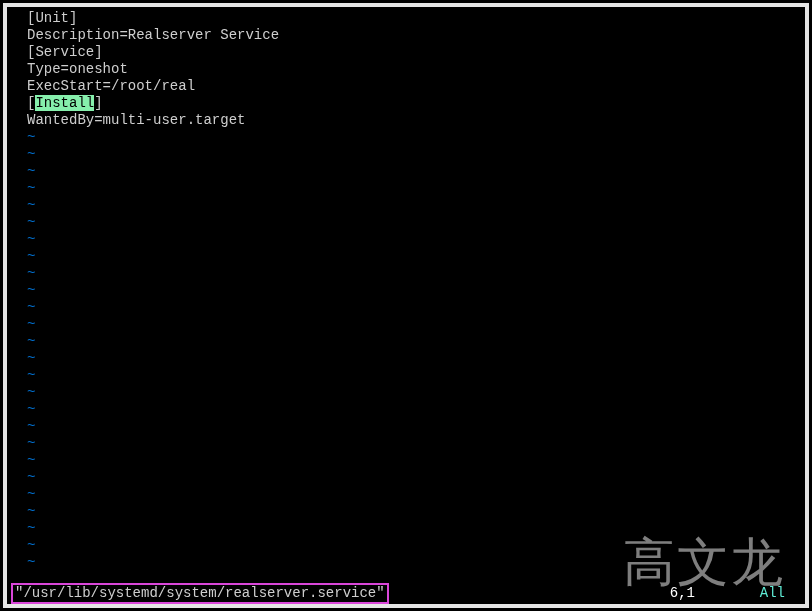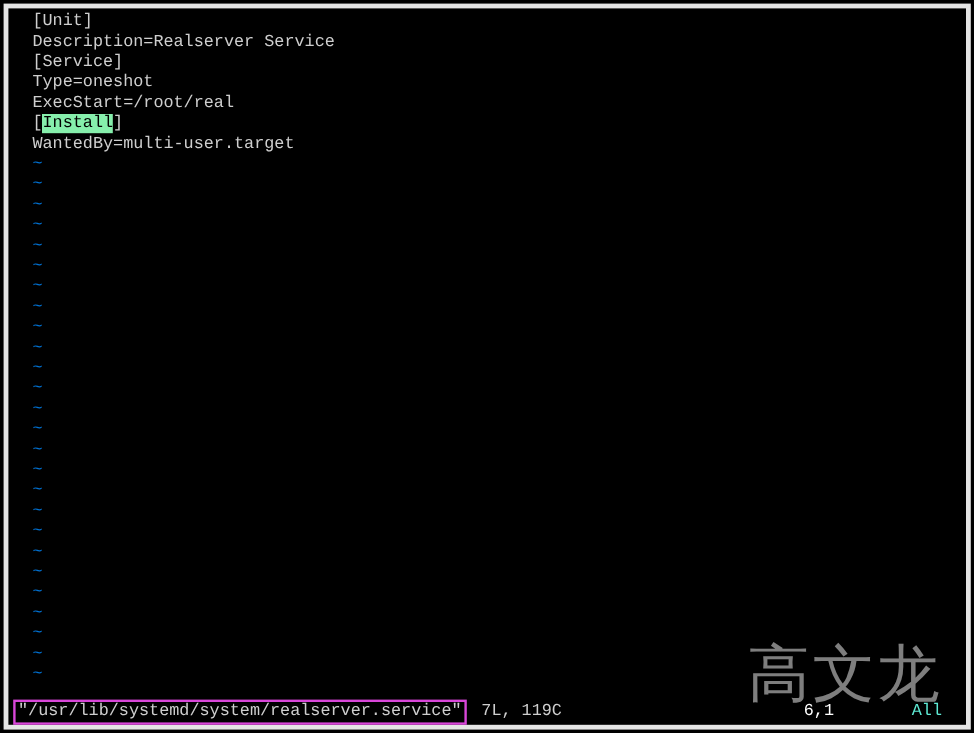--- a/index.html
+++ b/index.html
@@ -87,19 +87,18 @@
   }
 </style>
 </head>
 <body>
 
 <div class="terminal">
   <div class="content" id="content"><span class="line">[Unit]</span><span class="line">Description=Realserver Service</span><span class="line">[Service]</span><span class="line">Type=oneshot</span><span class="line">ExecStart=/root/real</span><span class="line">[<span class="hl">Install</span>]</span><span class="line">WantedBy=multi-user.target</span><span class="line tilde">~</span><span class="line tilde">~</span><span class="line tilde">~</span><span class="line tilde">~</span><span class="line tilde">~</span><span class="line tilde">~</span><span class="line tilde">~</span><span class="line tilde">~</span><span class="line tilde">~</span><span class="line tilde">~</span><span class="line tilde">~</span><span class="line tilde">~</span><span class="line tilde">~</span><span class="line tilde">~</span><span class="line tilde">~</span><span class="line tilde">~</span><span class="line tilde">~</span><span class="line tilde">~</span><span class="line tilde">~</span><span class="line tilde">~</span><span class="line tilde">~</span><span class="line tilde">~</span><span class="line tilde">~</span><span class="line tilde">~</span><span class="line tilde">~</span><span class="line tilde">~</span></div>
 
   <div class="status-row">
     <span class="filepath-box">"/usr/lib/systemd/system/realserver.service"</span>
-    <span class="status-rest">&nbsp;<span>7L, 119C</span></span>
   </div>
   <span class="curpos">6,1</span>
   <span class="allind">All</span>
 
   <div class="watermark">高文龙</div>
 </div>
 
 </body></html>

